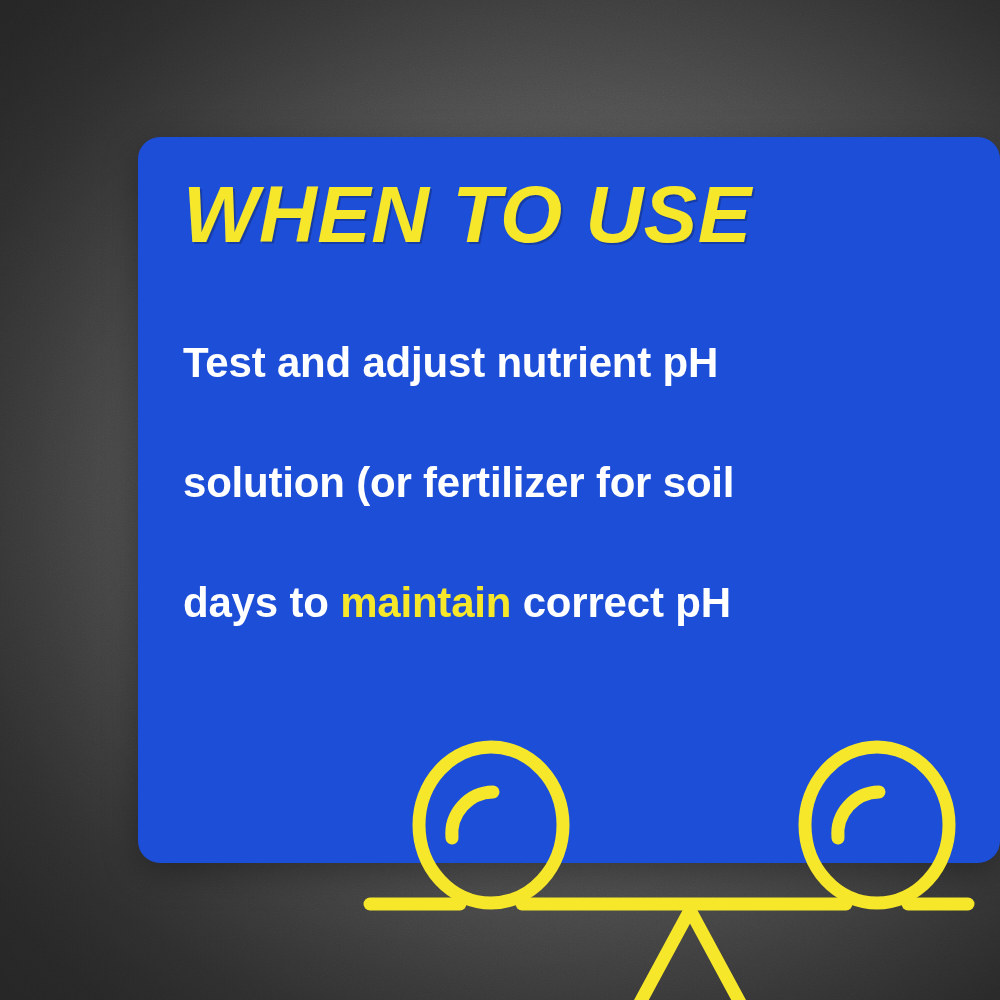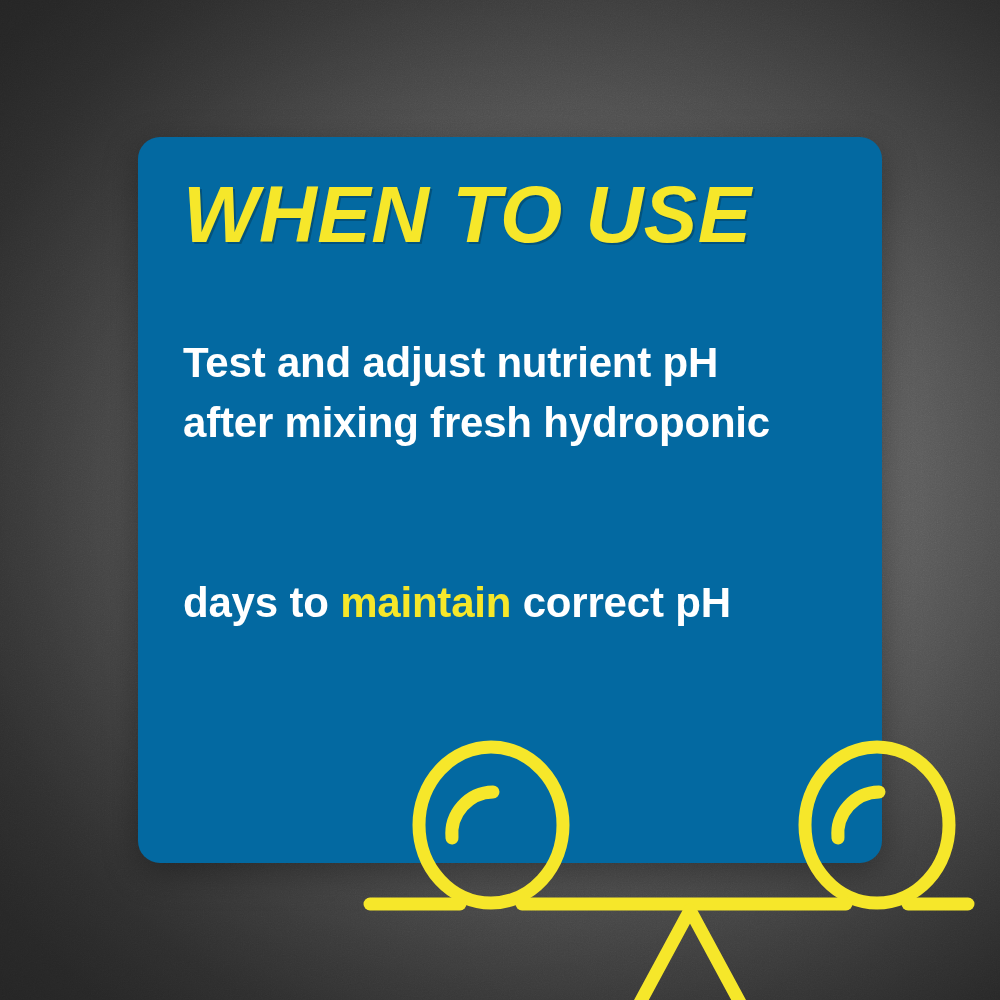--- a/index.html
+++ b/index.html
@@ -52,23 +52,23 @@
         rgba(0,0,0,0.16) 70%,
         rgba(0,0,0,0.34) 100%);
     pointer-events: none;
   }
 
   
   #card {
     position: absolute;
     left: 138px;
     top: 137px;
-    width: 744px;
+    width: 862px;
     height: 726px;
-    background: #0369a1;
+    background: #1d4ed8;
     border-radius: 22px;
     box-shadow: 0 10px 34px rgba(0,0,0,0.34);
     overflow: hidden;
   }
 
   #title {
     position: absolute;
     left: 45px;
     top: 38px;
     width: 640px;
@@ -123,22 +123,22 @@
     <rect width="1000" height="1000" filter="url(#grain)" opacity="0.42"></rect>
   </svg>
   <div class="bg-vignette"></div>
 
   <div id="card">
 
     <div id="title">WHEN TO USE</div>
 
     <div id="body-copy">
       <span>Test and adjust nutrient pH</span><br>
-      <span>after mixing fresh hydroponic</span><br>
       <br>
+      <span>solution (or fertilizer for soil</span><br>
       <br>
       <span>days to </span><span class="hl">maintain</span><span> correct pH</span>
     </div>
 
   </div>
 
   <svg id="scale-illustration" viewBox="0 0 660 290" width="660" height="290">
     <g fill="none" stroke="#F6E72A" stroke-width="13" stroke-linecap="round" stroke-linejoin="round">
 
       <ellipse cx="151" cy="105" rx="72" ry="78"></ellipse>

